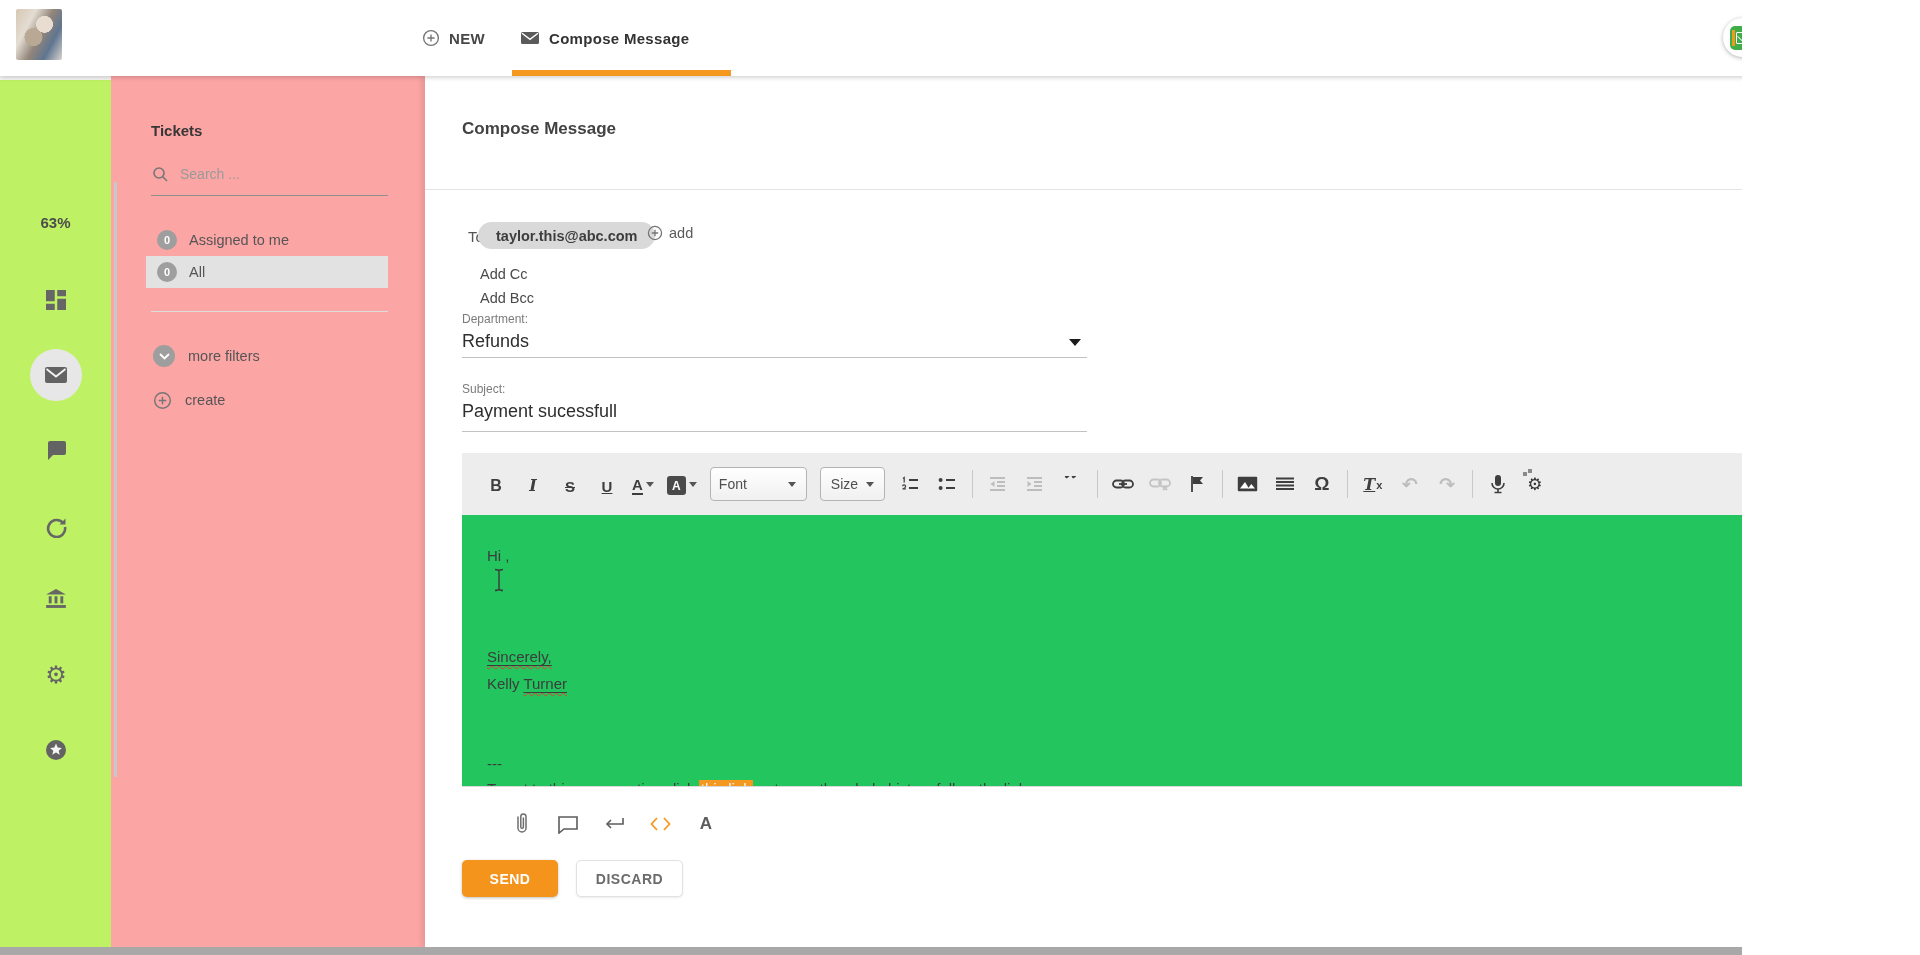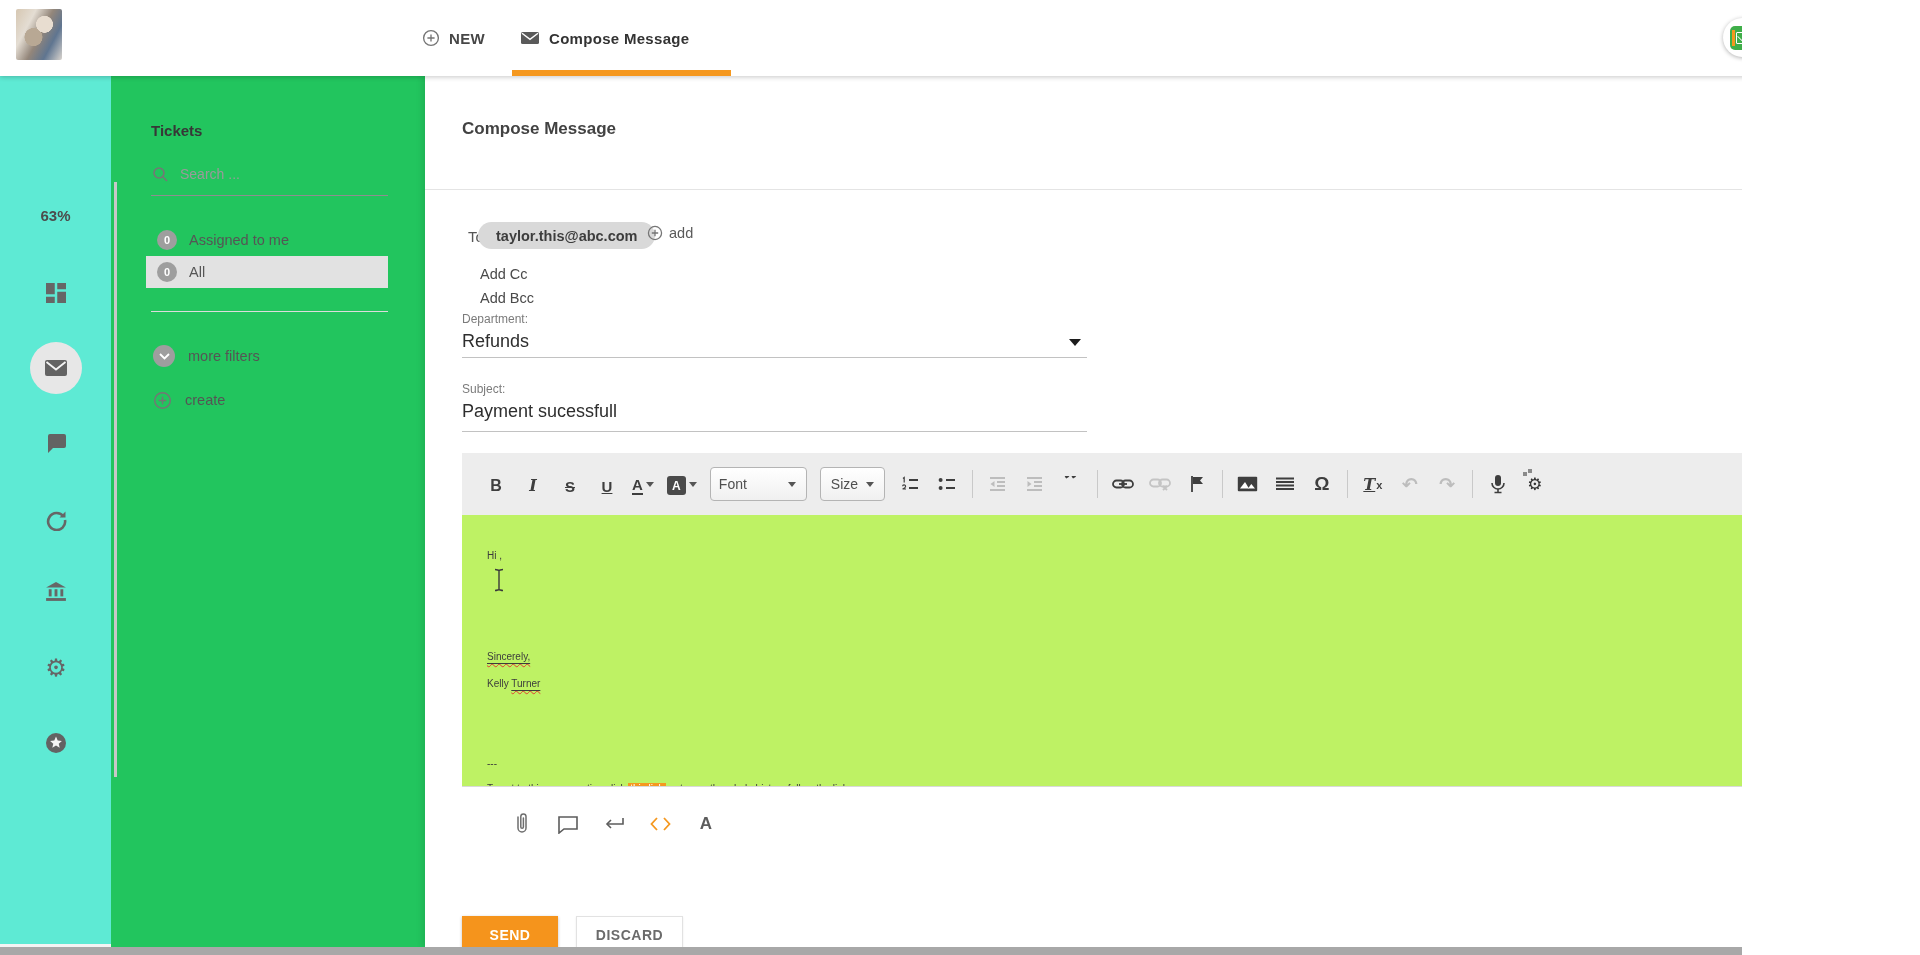--- a/index.html
+++ b/index.html
@@ -34,29 +34,29 @@
                         border:5px solid transparent; border-top-color:#3fae49; }
   .appic.chat::after { content:""; position:absolute; left:0; bottom:0; width:6px; height:6px; background:#f5981f; }
   .avatar { width:41px; height:41px; border-radius:50%;
             background:
               radial-gradient(circle 9px at 50% 36%, #c08a63 97%, transparent),
               radial-gradient(ellipse 15px 9px at 50% 92%, #1d2a3d 97%, transparent),
               radial-gradient(circle 17px at 50% 48%, #2a201a 97%, #241b15);
             box-shadow:0 1px 4px rgba(0,0,0,.3); }
 
   
-  .rail { position:absolute; left:0; top:73px; width:111px; height:871px; background:#5eead4; }
+  .rail { position:absolute; left:0; top:80px; width:111px; height:871px; background:#bef264; }
   .usage { position:absolute; left:0; top:134px; width:111px; text-align:center;
            font-size:15px; font-weight:700; color:#4c4c4c; }
   .rail-ic { position:absolute; left:33px; width:46px; height:44px; display:flex; align-items:center; justify-content:center; cursor:pointer; }
   .rail-active-circle { position:absolute; left:30px; top:269px; width:52px; height:52px; border-radius:50%; background:#e7e7e7; }
   .glyph-gear { font-family:"DejaVu Sans",sans-serif; color:#666; }
 
   
-  .tickets { position:absolute; left:111px; top:76px; width:314px; height:871px; background:#22c55e; }
+  .tickets { position:absolute; left:111px; top:76px; width:314px; height:871px; background:#fca5a5; }
   .t-scrollline { position:absolute; left:3px; top:106px; width:3px; height:595px; background:#c8c8c8; }
   .t-title { position:absolute; left:40px; top:46px; font-size:15px; font-weight:700; color:#373737; }
   .t-search { position:absolute; left:40px; top:84px; width:237px; height:30px; }
   .t-search svg { position:absolute; left:1px; top:6px; }
   .t-search input { position:absolute; left:29px; top:2px; width:200px; height:24px; border:0; background:transparent;
                     font-size:14px; color:#444; font-family:inherit; outline:none; }
   .t-search input::placeholder { color:#9a9a9a; }
   .t-underline { position:absolute; left:40px; top:119px; width:237px; height:1px; background:#8f8f8f; }
   .t-row { position:absolute; left:35px; width:242px; height:32px; display:flex; align-items:center; gap:12px;
            padding-left:11px; cursor:pointer; }
@@ -115,35 +115,35 @@
   .g-q { font-family:"DejaVu Serif",serif; font-size:30px; font-weight:700; line-height:.55; height:16px; overflow:hidden; }
   .g-om { font-size:19px; font-weight:600; }
   .tx { display:flex; align-items:flex-end; gap:1px; }
   .tx .t { font-family:"DejaVu Serif",serif; font-style:italic; font-weight:700; font-size:16px; text-decoration:underline; }
   .tx .x { font-size:11px; font-weight:800; margin-bottom:-1px; }
   .g-ud { font-size:19px; font-weight:700; }
   .plug { position:relative; }
   .plug .sq { position:absolute; left:0; top:1px; width:4px; height:4px; background:#8a8a8a; }
   .plug .sq2 { left:5px; top:-2px; }
 
-  .ebody { position:absolute; left:37px; top:439px; width:1424px; height:272px; background:#bef264; overflow:hidden;
-           border-bottom:1px solid #d9d9d9; font-size:10px; color:#3c3c3c; cursor:text; }
+  .ebody { position:absolute; left:37px; top:439px; width:1424px; height:272px; background:#22c55e; overflow:hidden;
+           border-bottom:1px solid #d9d9d9; font-size:15px; color:#3c3c3c; cursor:text; }
   .eline { position:absolute; left:25px; white-space:nowrap; line-height:22px; }
   .sp  { text-decoration:underline wavy #e23f2f; text-decoration-thickness:1px; text-underline-offset:3px; }
   .sol { text-decoration:underline solid #3c3c3c; }
   .hl { background:#f5981f; color:#fff; padding:0 2px; }
   .ibeam { position:absolute; left:31px; top:53px; }
   .escroll { position:absolute; right:0; top:0; width:11px; height:272px; background:#f2f2f2; }
   .escroll .thumb { position:absolute; left:0; top:2px; width:11px; height:200px; background:#b4b4b4; }
 
   .icnrow { position:absolute; left:85px; top:735px; display:flex; align-items:center; gap:22px; }
   .icnrow .ic { width:24px; height:26px; display:flex; align-items:center; justify-content:center; cursor:pointer; }
   .font-a { font-size:17px; color:#5c5c5c; font-weight:600; }
 
-  .btn { position:absolute; top:840px; height:37px; border-radius:0; font-size:14px; font-weight:700;
+  .btn { position:absolute; top:784px; height:37px; border-radius:5px; font-size:14px; font-weight:700;
          letter-spacing:.5px; display:flex; align-items:center; justify-content:center; cursor:pointer;
          font-family:inherit; border:0; }
   .btn.send { left:37px; width:96px; background:#f5941c; color:#fff; box-shadow:0 1px 3px rgba(0,0,0,.25); }
   .btn.discard { left:151px; width:107px; background:#fff; color:#6b6b6b; border:1px solid #e2e2e2;
                  box-shadow:0 1px 2px rgba(0,0,0,.08); font-weight:600; }
 
   .bottom-strip { position:absolute; left:0; top:947px; width:1920px; height:8px; background:#a8a8a8; z-index:30; }
   svg { display:block; }
 </style>
 </head>

